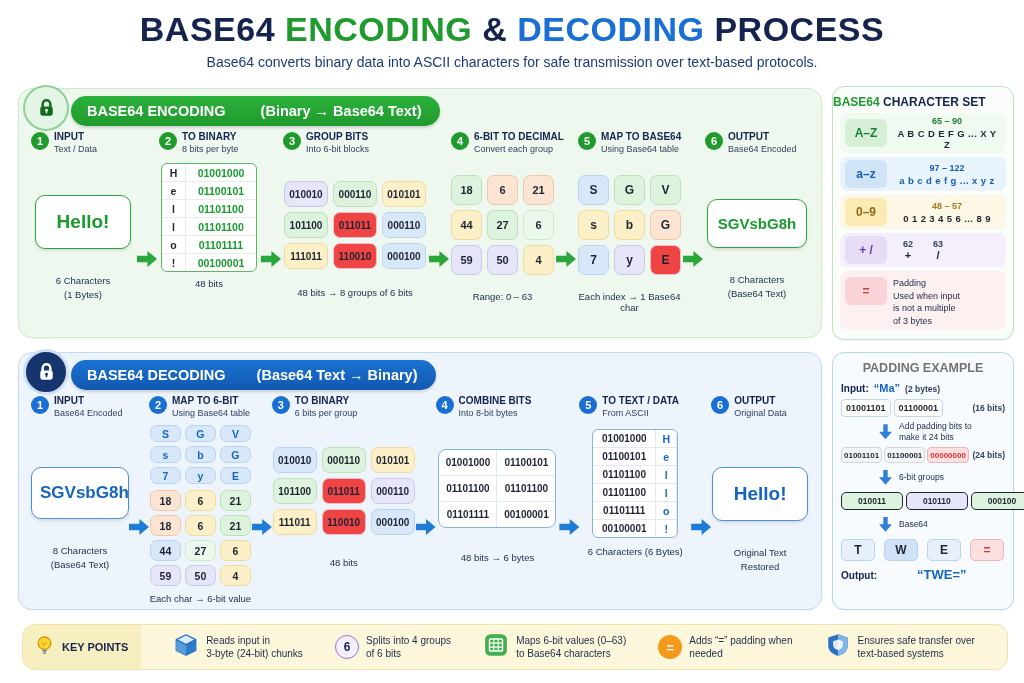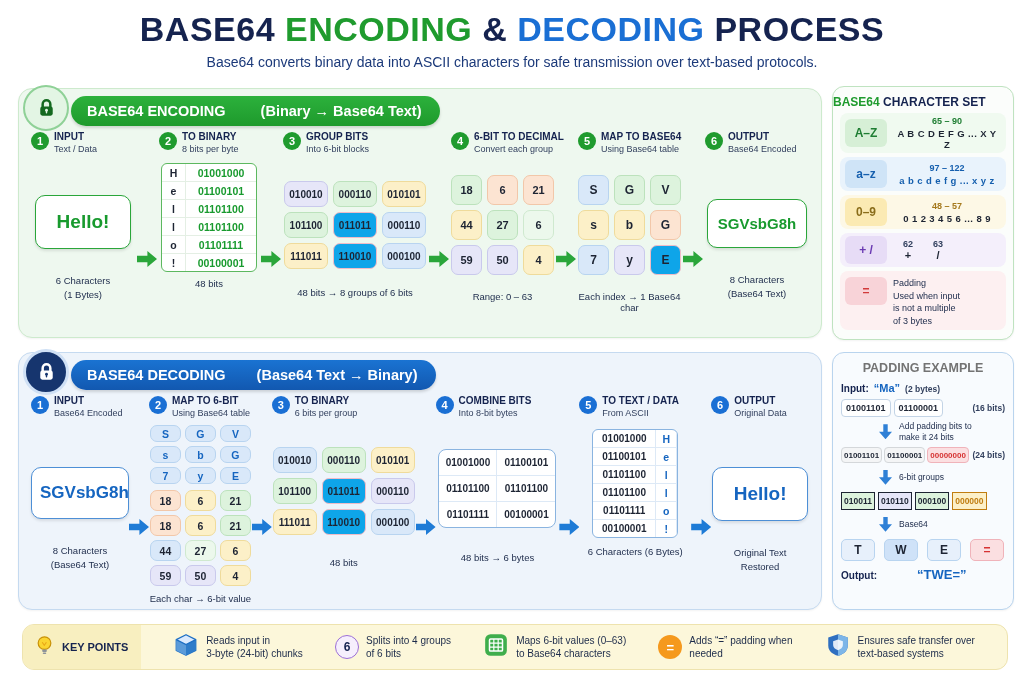--- a/index.html
+++ b/index.html
@@ -72,21 +72,21 @@
   .chip { border:1px solid; border-radius:7px; display:flex; align-items:center; justify-content:center;
     font-weight:700; color:#1d2433; }
   .chip.bits { width:44px; height:26px; font-size:10px; }
   .chip.numc { width:31px; height:30px; font-size:11px; }
   .chip.charc { width:31px; height:30px; font-size:12px; }
   .chip.letter { width:31px; height:17px; font-size:10.5px; color:#1565c0; }
   .chip.dnum { width:31px; height:21px; font-size:10.5px; }
   .t-lav { background:#e6e6f8; border-color:#c9c9ec; }
   .t-green { background:#ddf3dd; border-color:#bce2bc; }
   .t-yellow { background:#fcf0c8; border-color:#efdb9b; }
-  .t-pink { background:#0ea5e9; border-color:#f0bcc7; }
+  .t-pink { background:#ef4444; border-color:#f0bcc7; }
   .t-blue { background:#d9e8f9; border-color:#b8d4f0; }
   .t-peach { background:#fce4d2; border-color:#f2c7a9; }
   .t-mint { background:#ecf8ec; border-color:#cfe9cf; }
 
   
   .harrow { width:20px; height:20px; flex:none; }
   .harrow.g { background:#2aa63a; } .harrow.b { background:#1e7bd6; }
   .harrow { clip-path:polygon(0 34%,52% 34%,52% 10%,100% 50%,52% 90%,52% 66%,0 66%); }
   .mt-enc { margin-top:118px; } .mt-dec { margin-top:122px; }
 
@@ -119,21 +119,21 @@
   .pbox { border:1px solid #c3d4e6; background:#fff; border-radius:4px; padding:3px 4px;
     font-size:9px; font-weight:700; color:#1d2433; }
   .pbox.sm { font-size:8px; padding:2.5px 2px; }
   .pbox.gray { background:#f4f5f6; border-color:#d4d7da; }
   .pbox.red { background:#fbdfe1; border-color:#f0b3ba; color:#d63333; }
   .pp-note { font-size:8.5px; font-weight:700; color:#33415f; margin-left:auto; }
   .pp-arrow-row { display:flex; align-items:center; gap:7px; margin:4px 0 0 38px; min-height:20px; }
   .darrow { width:13px; height:15px; background:#2f80d6; flex:none;
     clip-path:polygon(33% 0,67% 0,67% 50%,100% 50%,50% 100%,0 50%,33% 50%); }
   .pp-arrow-label { font-size:8.5px; color:#22304f; line-height:1.25; }
-  .gchip { border:1px solid; border-radius:0; padding:3px 2px; font-size:8.5px; font-weight:700; color:#1d2433; }
+  .gchip { border:1px solid; border-radius:5px; padding:3px 16px; font-size:8.5px; font-weight:700; color:#1d2433; }
   .gchip.orange { color:#c07d10; }
   .bchip { width:34px; height:22px; border-radius:5px; border:1px solid #b8d4f0; background:#e7f0fb;
     display:flex; align-items:center; justify-content:center; font-size:12px; font-weight:800; color:#1d2433; }
   .bchip.mid { background:#cfe2f8; }
   .bchip.eq { background:#fbdfe1; border-color:#f0b3ba; color:#d63333; }
   .pp-out { margin-top:6px;gap:40px; }
   .pp-out .pp-val { font-size:13px; }
 
   
   .footer { position:absolute; left:22px; top:624px; width:986px; height:46px; background:#fcf7da;

